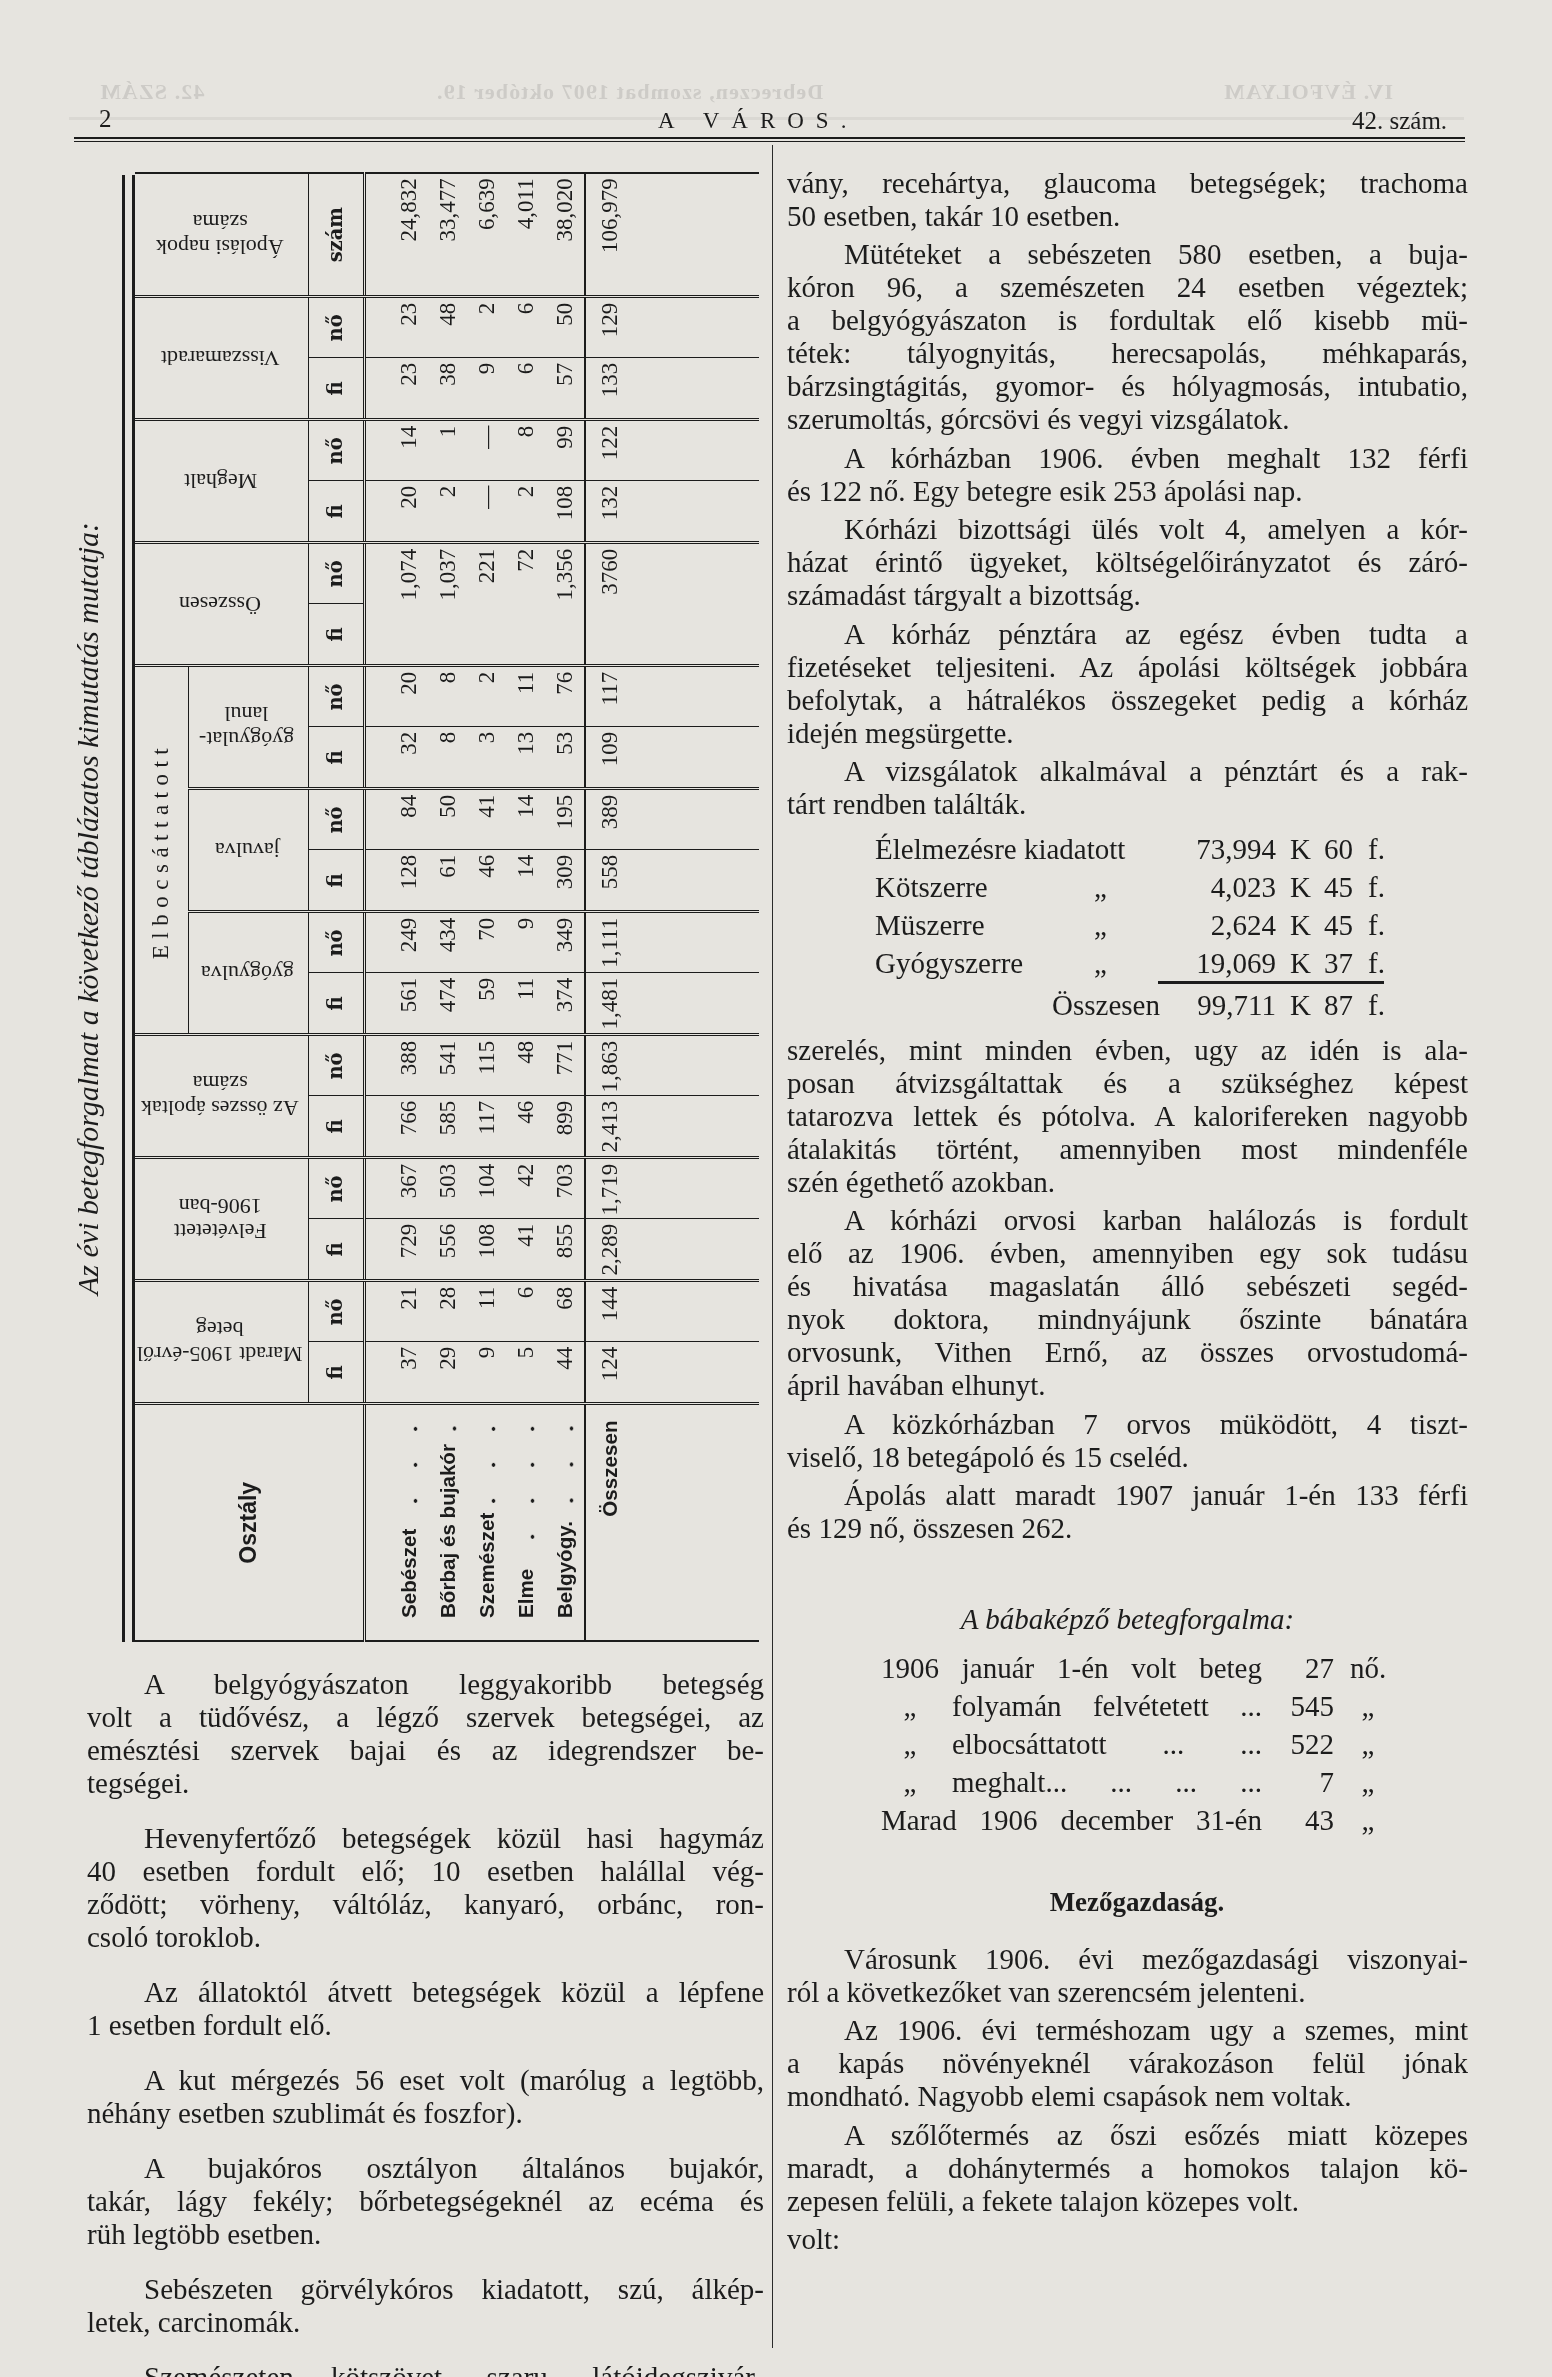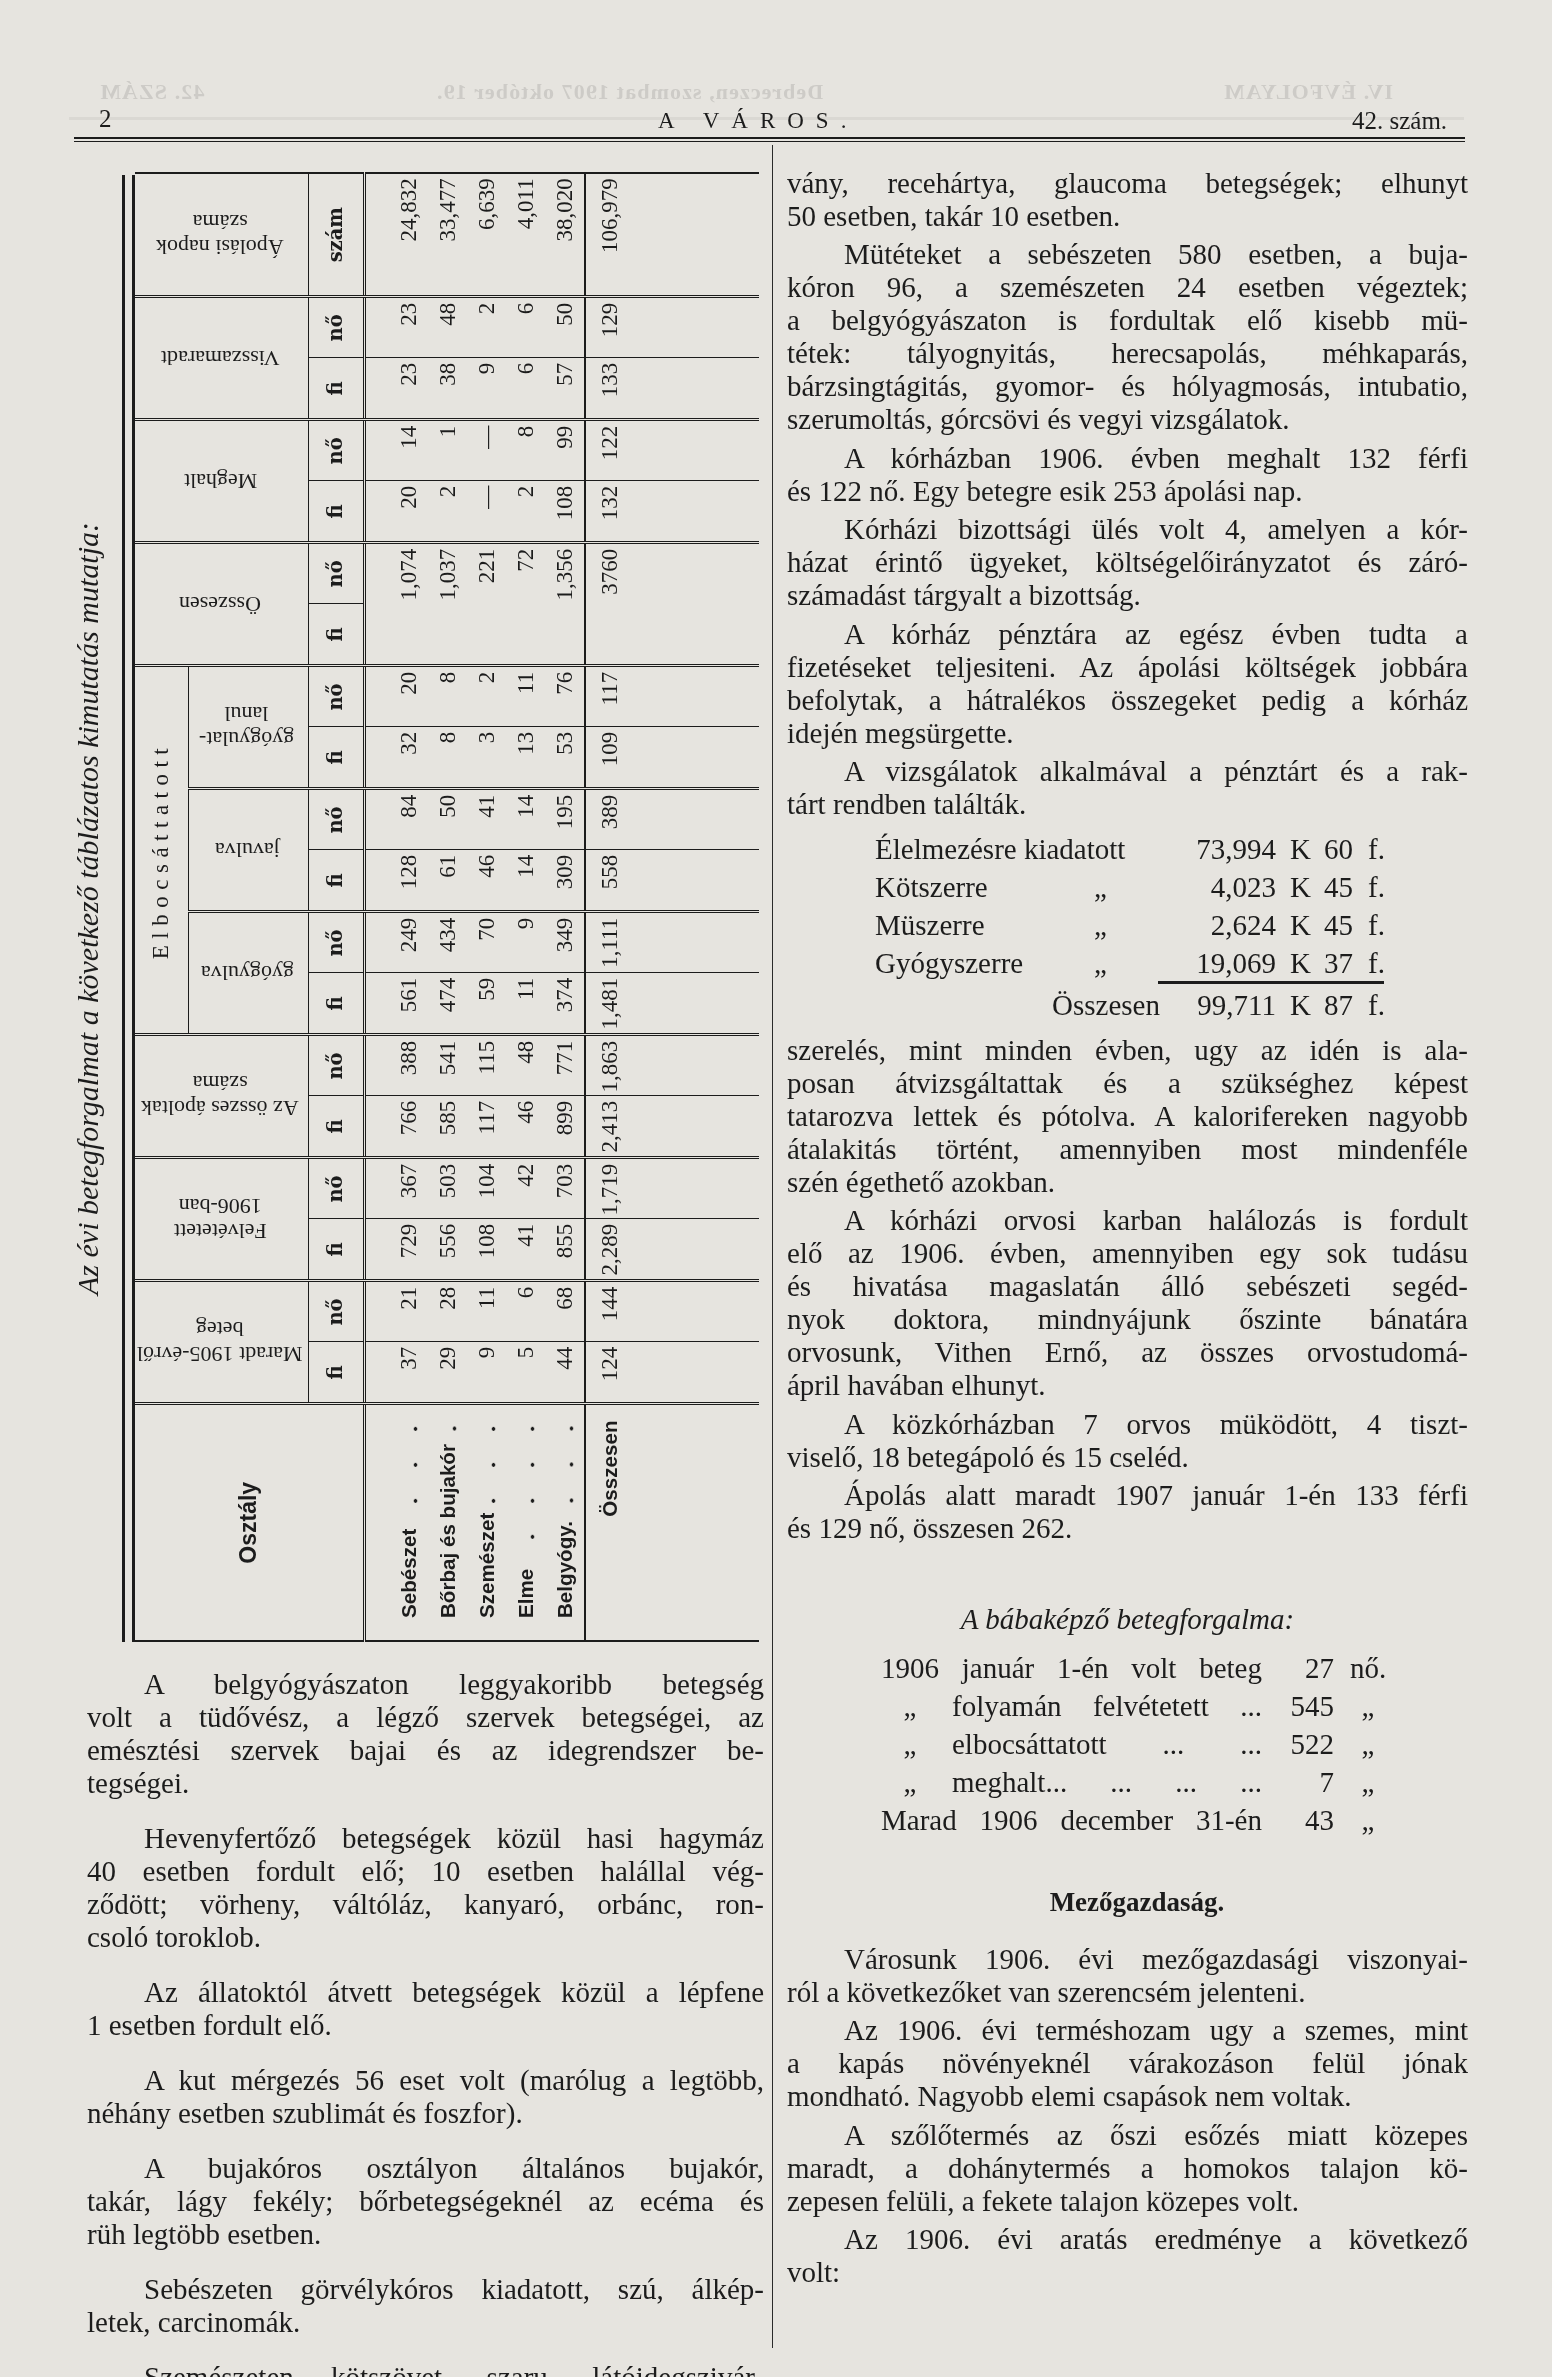--- a/index.html
+++ b/index.html
@@ -358,21 +358,21 @@
       <div class="line first">Sebészeten görvélykóros kiadatott, szú, álkép-</div>
       <div class="line last">letek, carcinomák.</div>
     </div>
     <div class="para">
       <div class="line first">Szemészeten kötszövet, szaru, látóidegszivár-</div>
     </div>
   </div>
 
 <div id="r-sec1" class="sec rs">
     <div class="para">
-      <div class="line">vány, recehártya, glaucoma betegségek; elhunyt</div>
+      <div class="line">vány, recehártya, glaucoma betegségek; trachoma</div>
       <div class="line last">50 esetben, takár 10 esetben.</div>
     </div>
     <div class="para">
       <div class="line first">Mütéteket a sebészeten 580 esetben, a buja-</div>
       <div class="line">kóron 96, a szemészeten 24 esetben végeztek;</div>
       <div class="line">a belgyógyászaton is fordultak elő kisebb mü-</div>
       <div class="line">tétek: tályognyitás, herecsapolás, méhkaparás,</div>
       <div class="line">bárzsingtágitás, gyomor- és hólyagmosás, intubatio,</div>
       <div class="line last">szerumoltás, górcsövi és vegyi vizsgálatok.</div>
     </div>
@@ -510,17 +510,16 @@
       <div class="line first">Az 1906. évi terméshozam ugy a szemes, mint</div>
       <div class="line">a kapás növényeknél várakozáson felül jónak</div>
       <div class="line last">mondható. Nagyobb elemi csapások nem voltak.</div>
     </div>
     <div class="para">
       <div class="line first">A szőlőtermés az őszi esőzés miatt közepes</div>
       <div class="line">maradt, a dohánytermés a homokos talajon kö-</div>
       <div class="line last">zepesen felüli, a fekete talajon közepes volt.</div>
     </div>
     <div class="para">
-      <div class="line first">Az 1906. évi aratás eredménye a következő</div>
       <div class="line last">volt:</div>
     </div>
   </div>
 
 
 </body></html>

